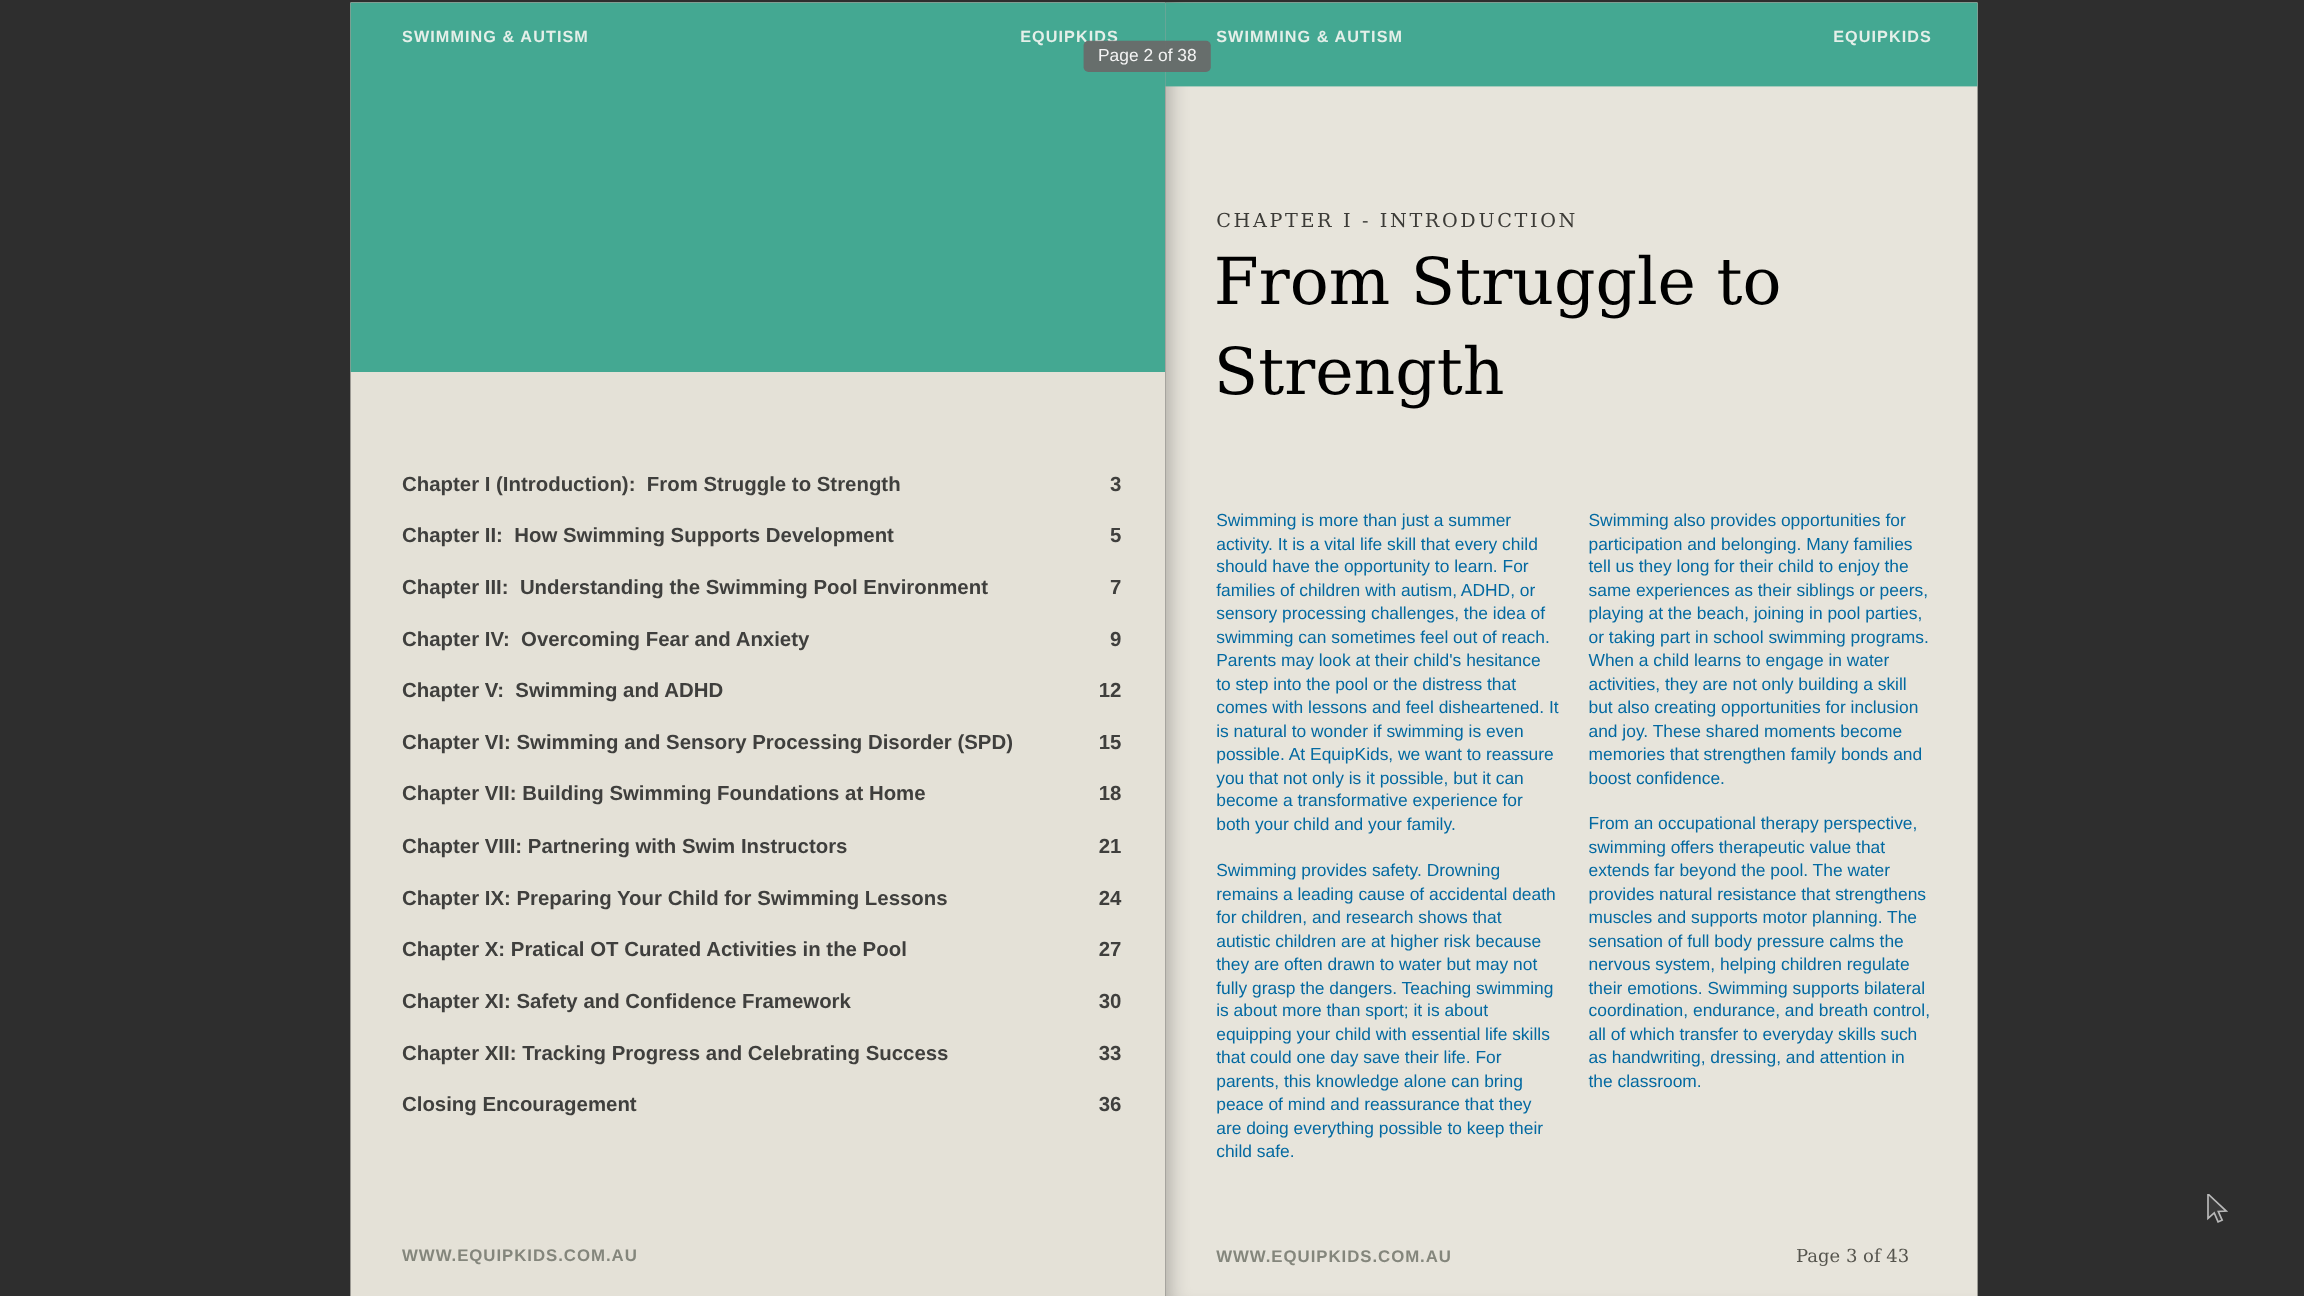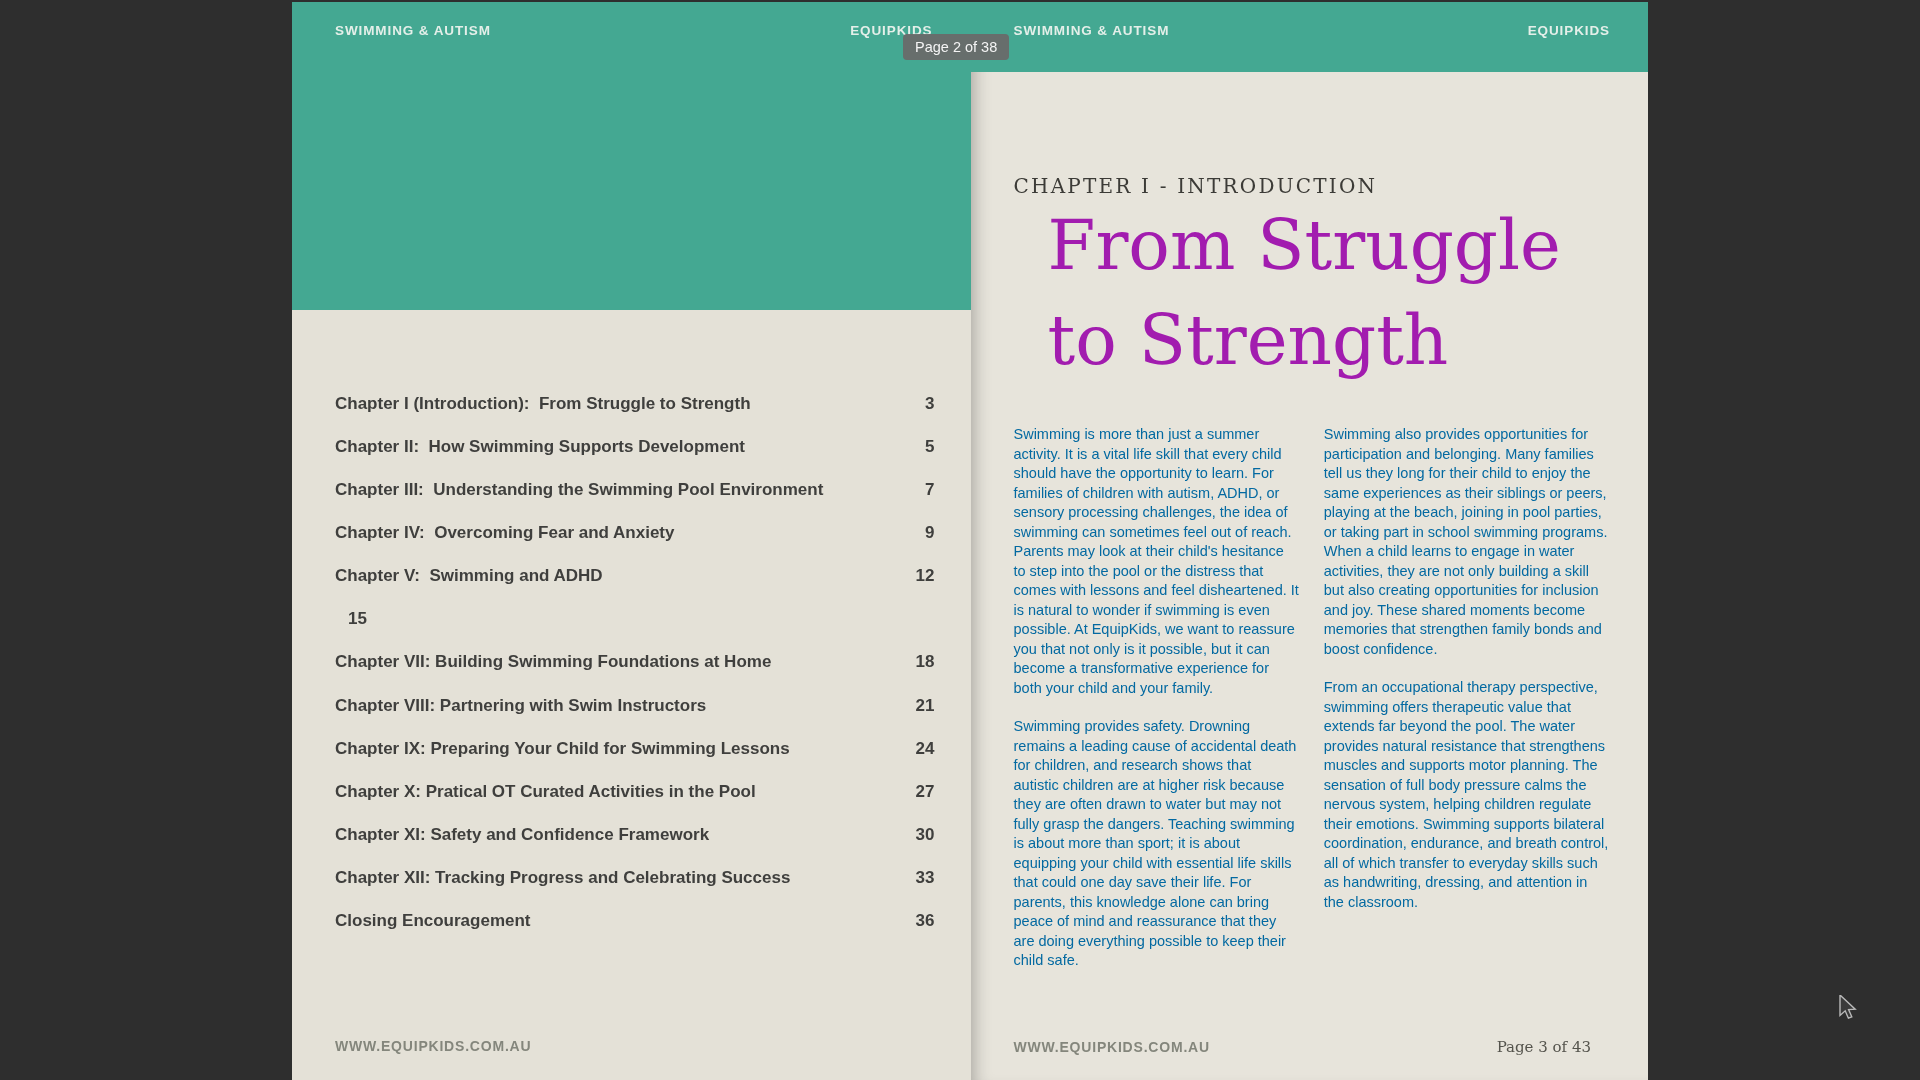--- a/index.html
+++ b/index.html
@@ -27,24 +27,24 @@
              margin-bottom:22px; font-weight:700; font-size:17px; line-height:1.24; color:#3f3f3d; cursor:pointer; }
   .toc-label { white-space:pre-wrap; max-width:560px; }
   .toc-page  { min-width:32px; text-align:right; }
 
   .footer-url { font-weight:700; font-size:14px; letter-spacing:0.8px; color:#84867c; }
   .footer-left-page  { position:absolute; bottom:26px; left:43px; }
   .footer-right-row  { position:absolute; bottom:24px; left:43px; right:57px; display:flex;
                        justify-content:space-between; align-items:baseline; }
   .page-num-label { font-family:"DejaVu Serif", serif; font-size:15px; color:#55544d; }
 
-  .kicker { position:absolute; top:172px; left:43px; font-family:"DejaVu Serif", serif; font-size:20px;
+  .kicker { position:absolute; top:172px; left:43px; font-family:"DejaVu Serif", serif; font-size:16px;
             letter-spacing:2.2px; color:#3c3b37; }
   .chapter-title { position:absolute; top:196px; left:41px; width:560px; font-family:"DejaVu Serif", serif;
-                   font-weight:400; font-size:69px; line-height:1.38; color:#a21caf;margin-left:36px; }
+                   font-weight:400; font-size:54px; line-height:1.38; color:#000000; }
 
   .columns { position:absolute; top:423px; left:43px; right:38px; display:flex; gap:24px; }
   .col { width:291px; font-size:14.5px; line-height:1.345; color:#0369a1; }
   .col p { margin:0 0 19px; }
 
   .badge { position:absolute; left:903px; top:6px; background:rgba(105,105,105,0.93); color:#f4f4f4;
            font-size:14.5px; padding:5px 12px; border-radius:4px; z-index:5;margin-top:28px; }
 
   .cursor { position:absolute; left:1838px; top:995px; z-index:9; }
 </style>
@@ -75,20 +75,21 @@
       </div>
       <div class="toc-row">
         <span class="toc-label">Chapter IV:  Overcoming Fear and Anxiety</span>
         <span class="toc-page">9</span>
       </div>
       <div class="toc-row">
         <span class="toc-label">Chapter V:  Swimming and ADHD</span>
         <span class="toc-page">12</span>
       </div>
       <div class="toc-row">
+        <span class="toc-label">Chapter VI: Swimming and Sensory Processing Disorder (SPD)</span>
         <span class="toc-page">15</span>
       </div>
       <div class="toc-row">
         <span class="toc-label">Chapter VII: Building Swimming Foundations at Home</span>
         <span class="toc-page">18</span>
       </div>
       <div class="toc-row">
         <span class="toc-label">Chapter VIII: Partnering with Swim Instructors</span>
         <span class="toc-page">21</span>
       </div>

